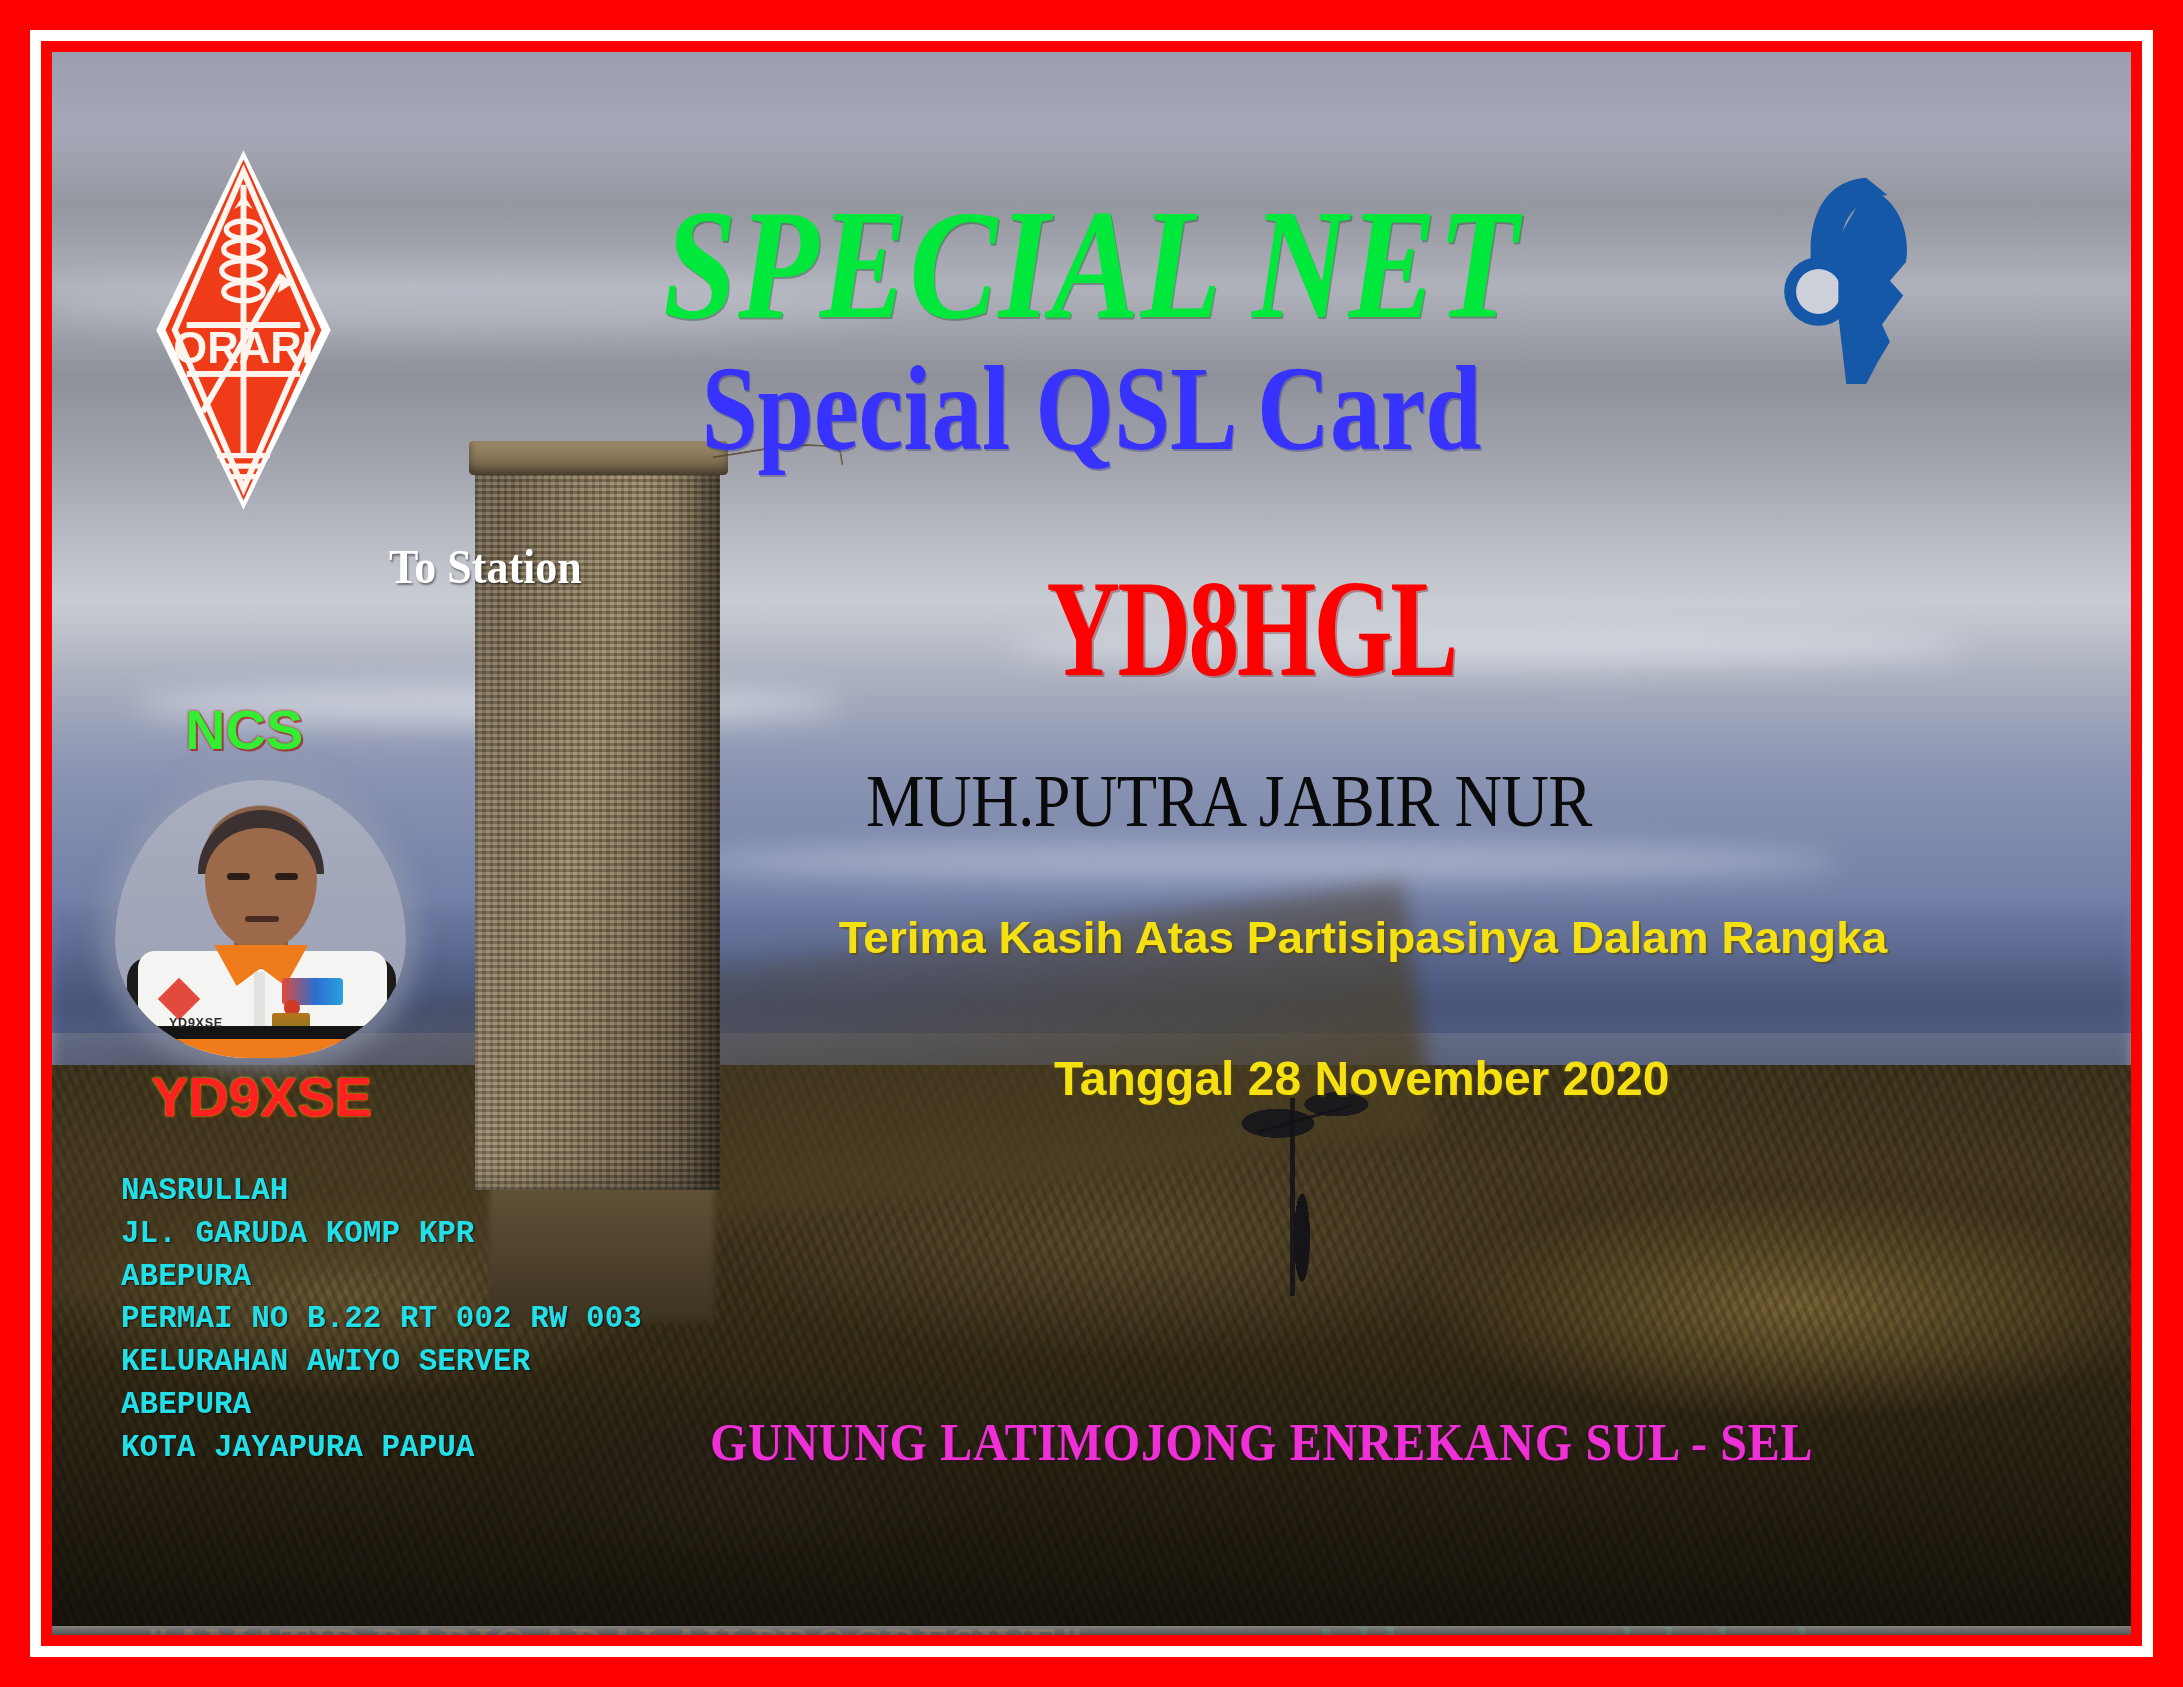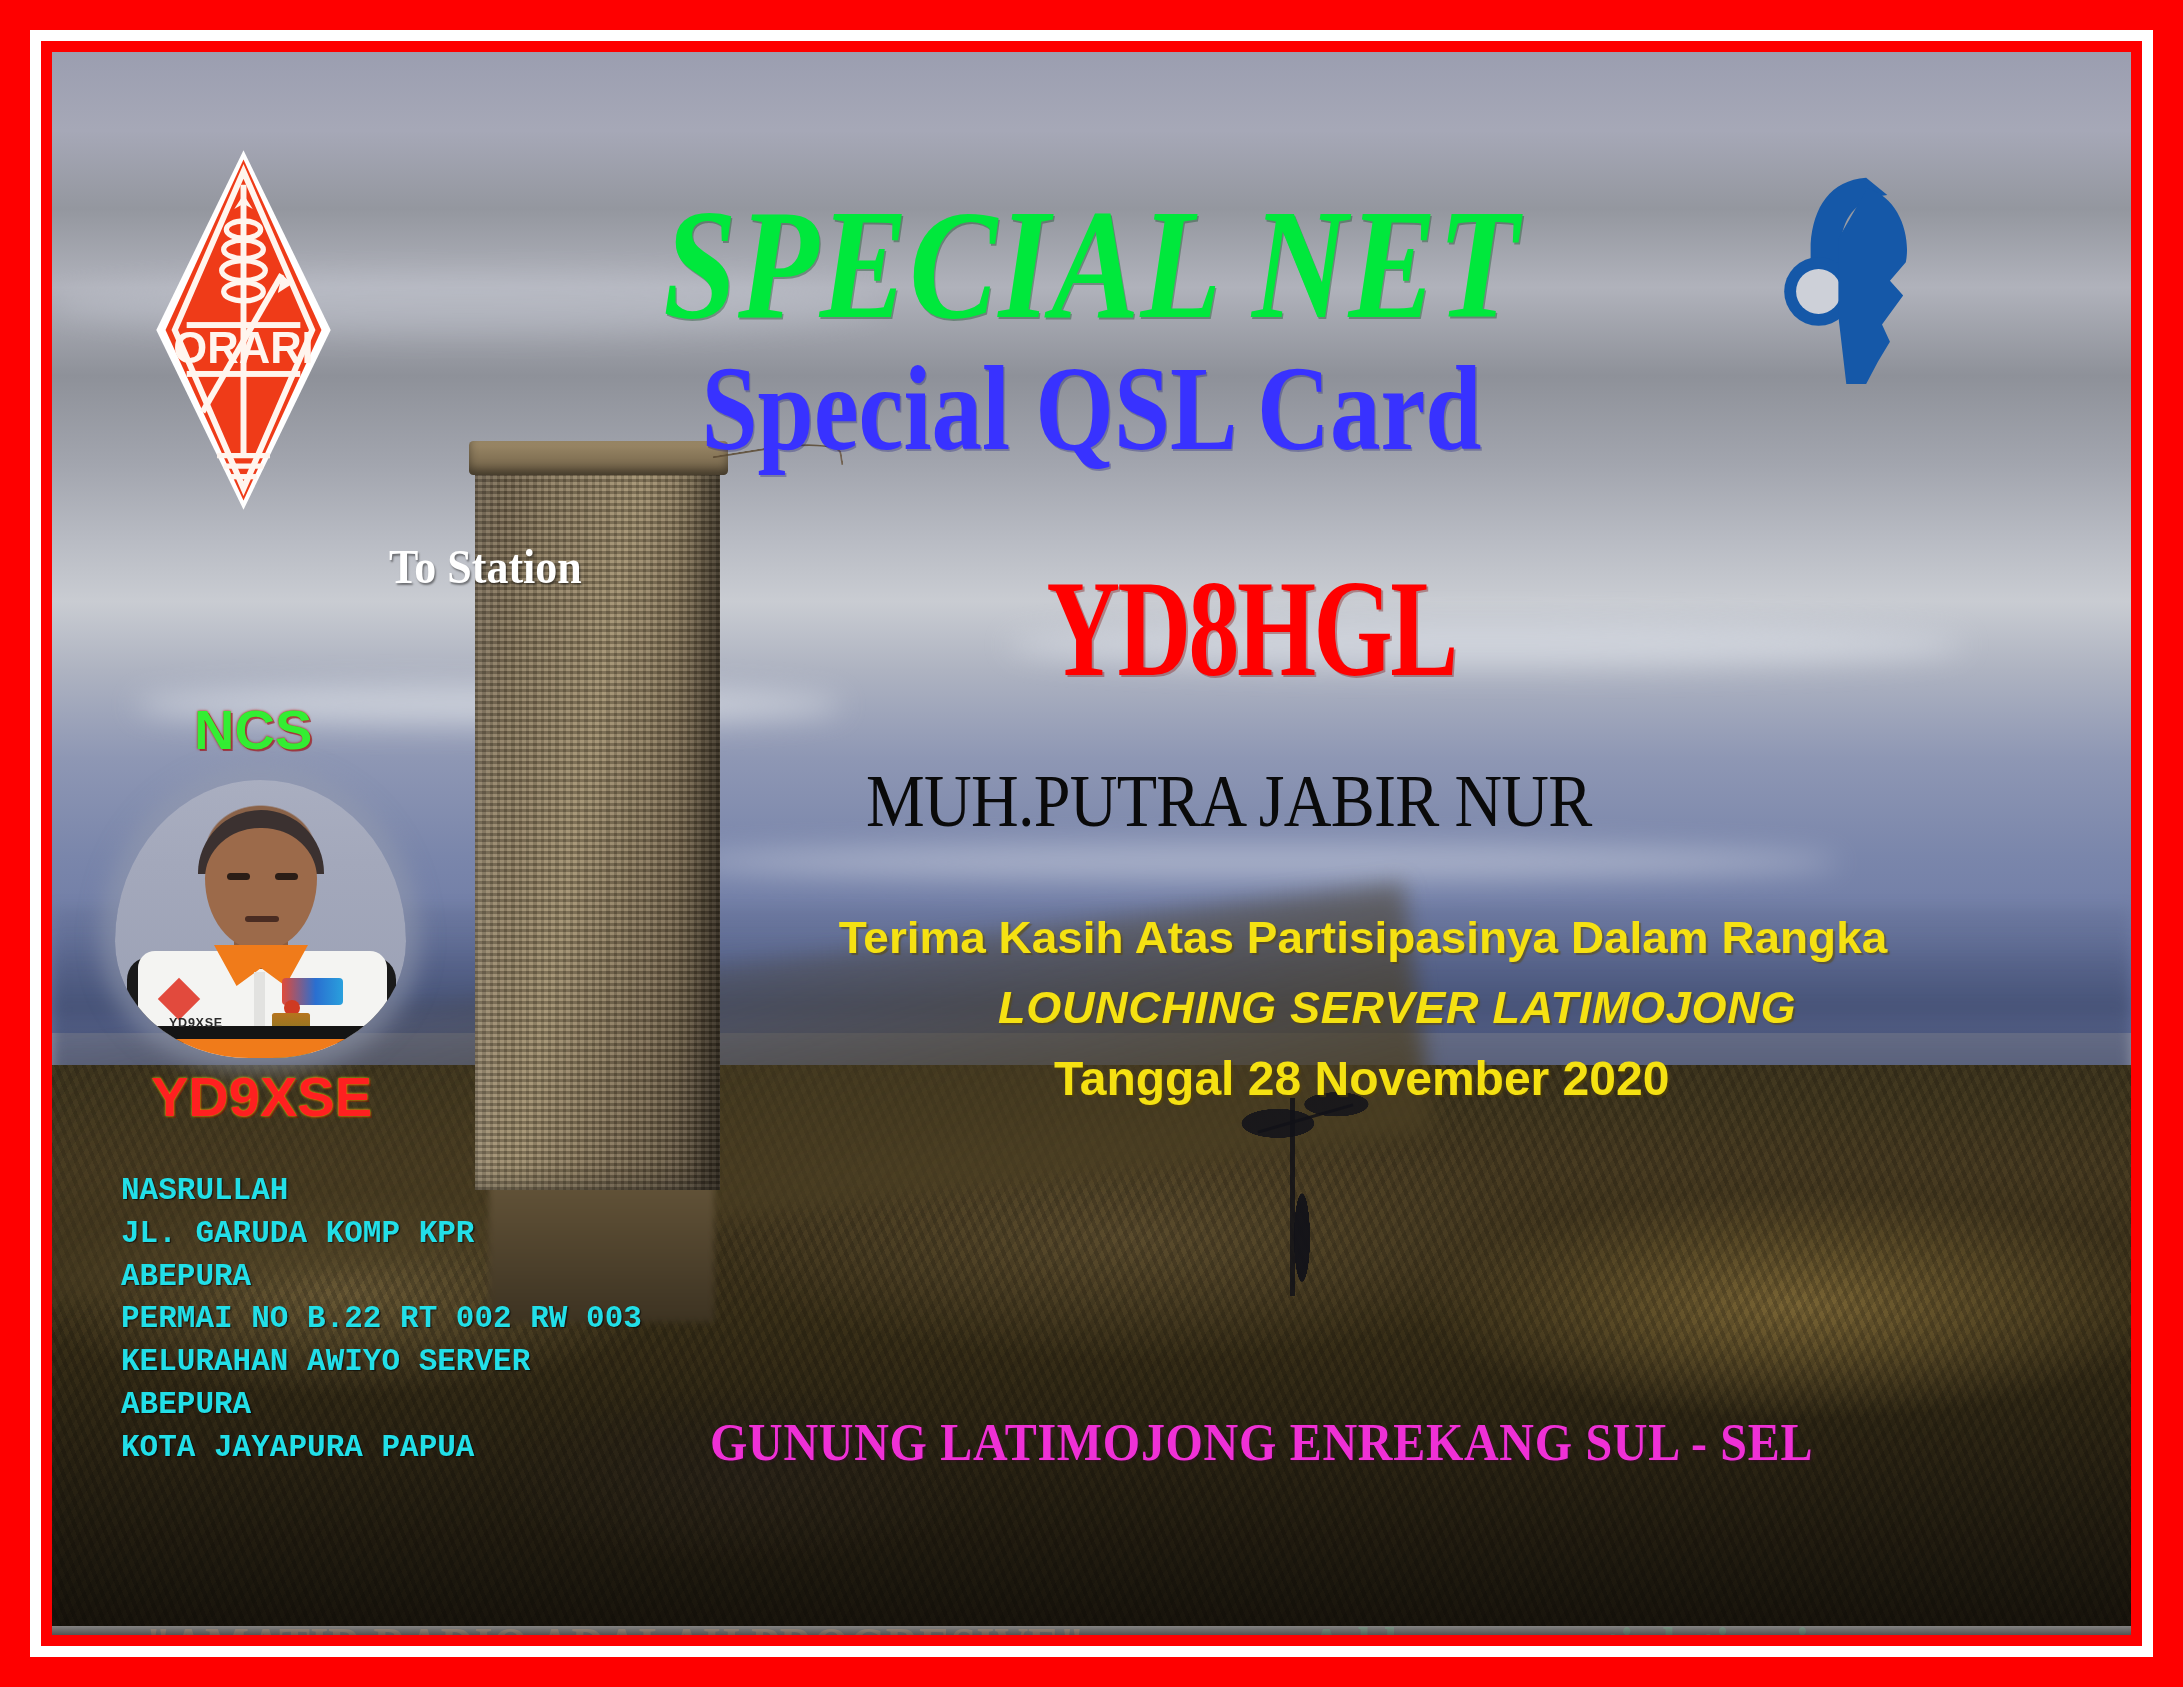--- a/index.html
+++ b/index.html
@@ -171,21 +171,21 @@
     color:#f5e112;font-weight:bold;
     text-shadow:2px 2px 1.3px rgba(90,70,0,.55);
     white-space:nowrap;
   }
   #y1{left:797px;top:860px;font-size:45px;transform:scaleX(1.02);}
   #y2{left:946px;top:930px;font-size:45px;font-style:italic;letter-spacing:0.7px;}
   #y3{left:1002px;top:999px;font-size:48px;}
 
   
   #ncs{
-    left:142px;top:645px;
+    left:133px;top:645px;
     font-family:"Liberation Sans",sans-serif;
     font-size:56px;font-weight:bold;color:#33ee33;
     text-shadow:0 0 2.6px #c40000,2px 2px 0 rgba(150,0,0,.55);
   }
   #opphoto{
     left:63px;top:728px;width:291px;height:278px;
     border-radius:50% 50% 46% 46%/58% 58% 42% 42%;
     overflow:hidden;
     box-shadow:0 0 22.5px 14.6px rgba(150,156,175,.55);
     background:
@@ -345,21 +345,20 @@
 
     <div class="abs" id="title-special-net">SPECIAL NET</div>
     <div class="abs" id="title-qsl">Special QSL Card</div>
 
     <div class="abs" id="to-station">To Station</div>
 
     <div class="abs" id="callsign">YD8HGL</div>
     <div class="abs" id="opname">MUH.PUTRA JABIR NUR</div>
 
     <div class="abs yellowline" id="y1">Terima Kasih Atas Partisipasinya Dalam Rangka</div>
-    <div class="abs yellowline" id="y2">LOUNCHING SERVER LATIMOJONG</div>
     <div class="abs yellowline" id="y3">Tanggal  28  November  2020</div>
 
     <div class="abs" id="ncs">NCS</div>
 
     <div class="abs" id="opphoto">
       <div class="ph-shoulderL"></div>
       <div class="ph-shoulderR"></div>
       <div class="ph-shirt"></div>
       <div class="ph-neck"></div>
       <div class="ph-hair"></div>

